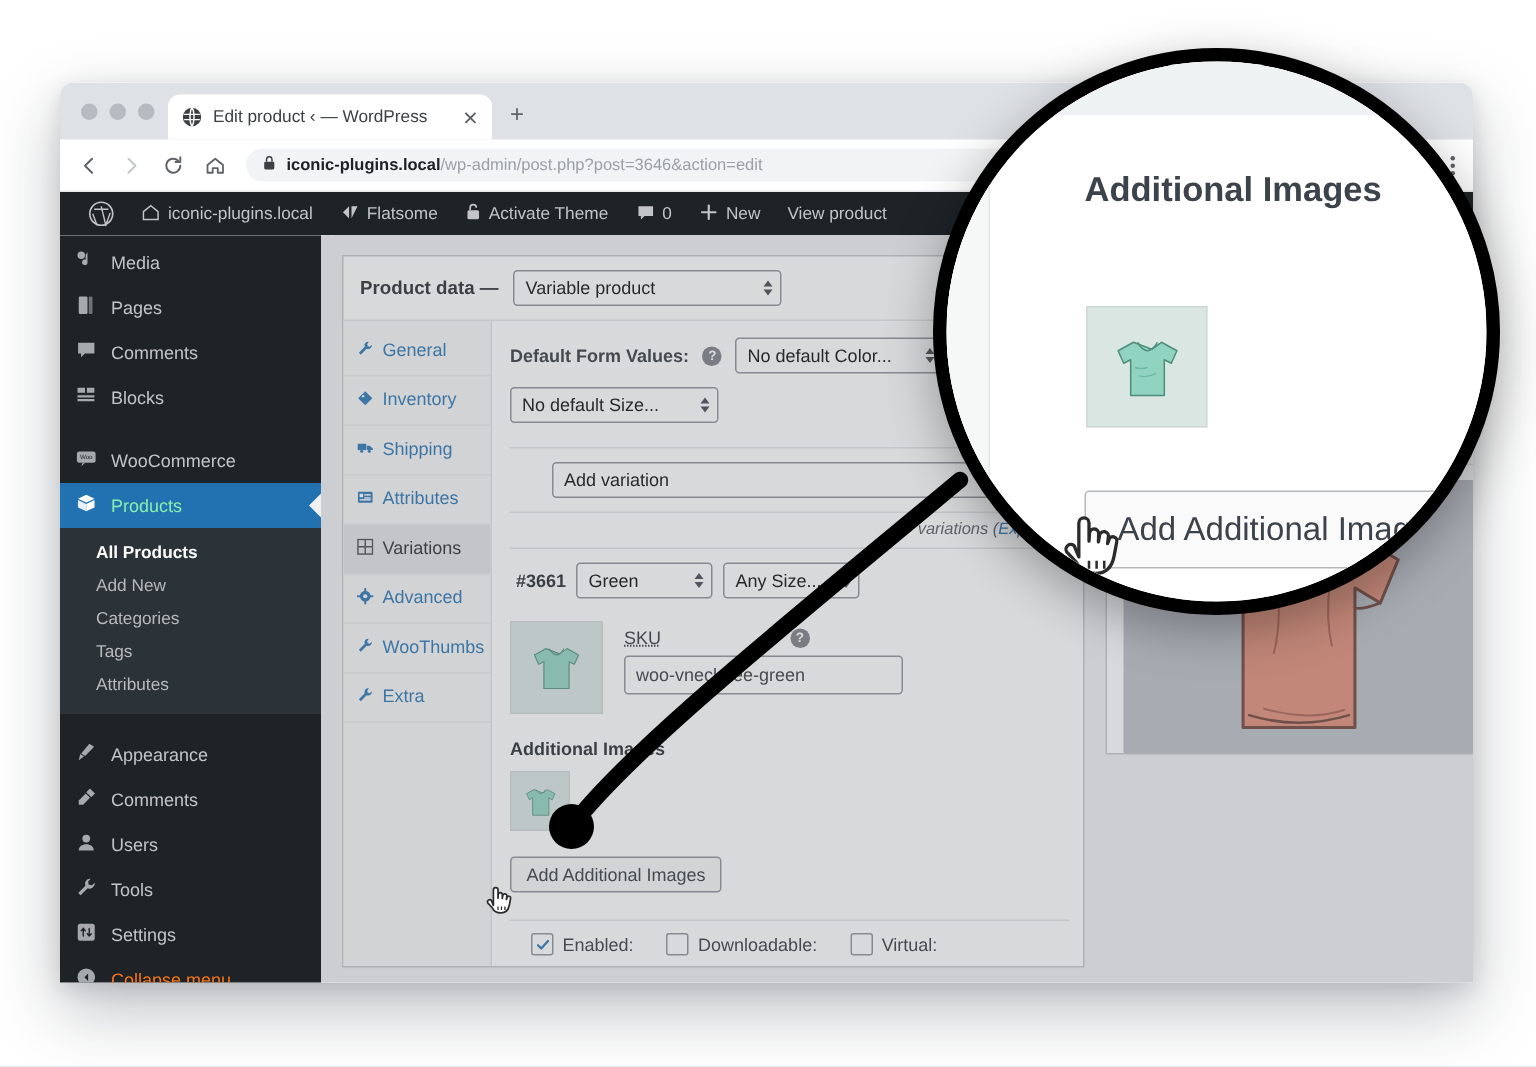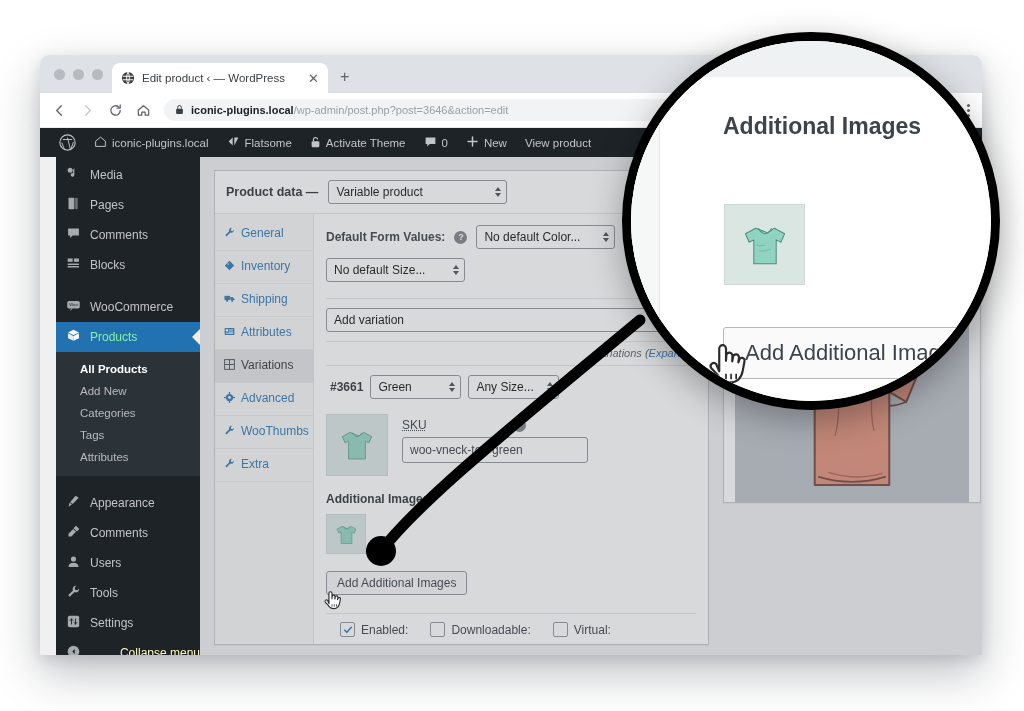--- a/index.html
+++ b/index.html
@@ -67,42 +67,42 @@
     padding-left:10px;gap:0;color:#c3c4c7;font-size:11.5px;
   }
   .ab-item{display:flex;align-items:center;gap:5px;padding:0 9px;height:29px;}
   .ab-item svg{flex:none;}
 
   
   .wp-body{display:flex;height:542px;background:#f0f0f1;}
 
   
   .wp-sidebar{
-    width:144px;flex:none;background:#1d2327;color:#c3c4c7;
-    font-size:12px;padding-top:3px;position:relative;margin-left:16px;
+    width:174px;flex:none;background:#1d2327;color:#c3c4c7;
+    font-size:12px;padding-top:3px;position:relative;
   }
   .menu-item{
     display:flex;align-items:center;gap:9px;height:30px;padding-left:10px;
   }
   .menu-item .mi-label{white-space:nowrap;}
   .menu-item.current{background:#2271b1;color:#86efac;font-weight:400;}
   .menu-item.current:after{
     content:"";position:absolute;right:0;width:0;height:0;
     border-top:8px solid transparent;border-bottom:8px solid transparent;
     border-right:8px solid #f0f0f1;
   }
   .menu-gap{height:12px;}
   .submenu{background:#2c3338;padding:6px 0 8px 0;}
   .submenu .sub-item{
     font-size:11.5px;color:#b9babd;padding:5px 0 5px 24px;white-space:nowrap;
   }
   .submenu .sub-item.current{color:#fff;font-weight:bold;}
   .collapse{
     display:flex;align-items:center;gap:9px;height:30px;padding-left:10px;
-    color:#fef9c3;font-size:12px;justify-content:space-between;
+    color:#f97316;font-size:12px;
   }
   .scrollbar{
     position:absolute;right:-9px;top:0;width:9px;height:100%;background:#f0f0f1;
   }
   .scrollbar .thumb{
     position:absolute;left:1px;top:0;width:7px;height:430px;background:#b0b0b0;
     border-radius:4px;
   }
 
   
@@ -158,21 +158,21 @@
     font-size:9px;font-weight:bold;display:flex;align-items:center;
     justify-content:center;flex:none;
   }
   .row-dfv2{margin-top:9px;}
 
   .addvar{
     margin-top:16px;display:flex;align-items:center;gap:8px;
     border-top:1px solid #e3e3e4;border-bottom:1px solid #e3e3e4;
     padding:9px 0;
   }
-  .addvar .fake-select{min-width:316px;}
+  .addvar .fake-select{min-width:316px;margin-left:28px;}
   .varcount{
     text-align:right;font-size:11px;color:#50575e;font-style:italic;
     padding:5px 4px 6px 0;border-bottom:1px solid #e3e3e4;
   }
   .varcount a{color:#2271b1;text-decoration:none;}
 
   .varrow{display:flex;align-items:center;gap:7px;padding:9px 0 9px 4px;font-size:12px;}
   .varrow .varid{font-weight:bold;color:#1d2327;}
 
   .vardetail{display:flex;gap:14px;padding-top:6px;}

